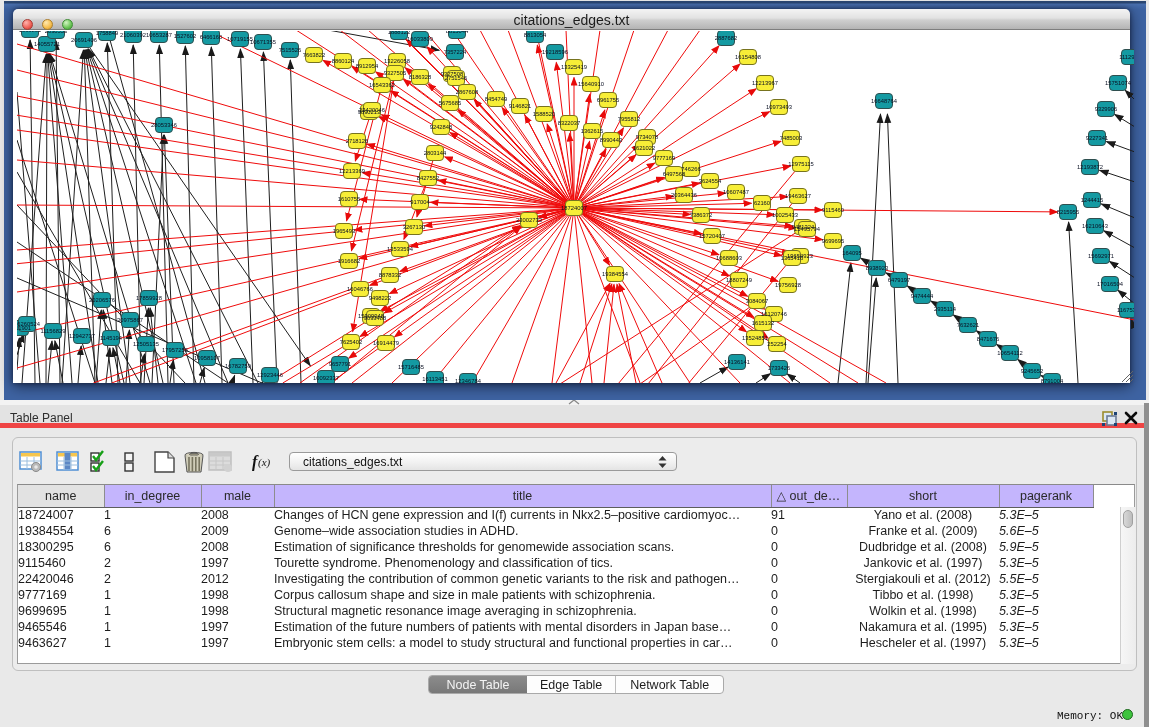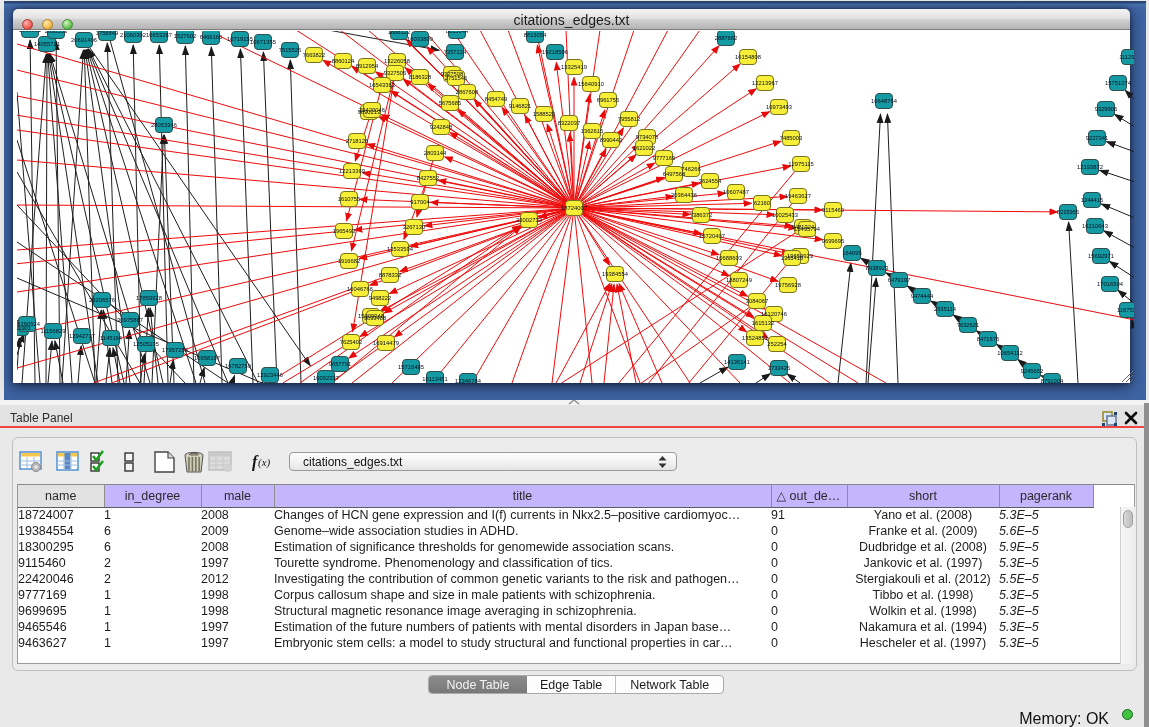--- a/index.html
+++ b/index.html
@@ -10,21 +10,21 @@
   border-radius:5px 5px 0 0; box-shadow:0 3px 14px rgba(0,0,10,0.6), 0 0 4px rgba(0,0,20,.45); }
 #titlebar { position:absolute; left:0; top:0; width:100%; height:21px; border-radius:5px 5px 0 0;
   background:linear-gradient(180deg,#f4f4f4 0%,#e2e2e2 45%,#cfcfcf 55%,#b4b4b4 100%);
   border-bottom:1px solid #7e7e7e; }
 #titlebar .t { position:absolute; left:0; right:0; top:3px; text-align:center;
   font-size:14px; color:#1c1c1c; }
 .light { position:absolute; top:10px; width:11px; height:11px; border-radius:50%; }
 #canvas { position:absolute; left:0; top:21px; width:1117px; height:353px; background:#fff; }
 #divider { position:absolute; left:0; top:400px; width:1149px; height:5px; background:#f3f3f3; }
 #tpbar { position:absolute; left:0; top:405px; width:1149px; height:23px; background:#e3e3e3;
-  border-bottom:2px solid #ef4444; }
+  border-bottom:5px solid #ef4444; }
 #tpbar .lbl { position:absolute; left:10px; top:6px; font-size:12px; color:#2e2e2e; }
 #tpmain { position:absolute; left:0; top:433px; width:1149px; height:294px; background:#e9e9e9; }
 #panel { position:absolute; left:12px; top:437px; width:1125px; height:234px;
   background:#ececec; border:1px solid #bfbfbf; border-radius:6px; }
 #combo { position:absolute; left:289px; top:452px; width:388px; height:19px;
   background:linear-gradient(180deg,#ffffff,#f0f0f0 60%,#e4e4e4); border:1px solid #9a9a9a;
   border-radius:4px; font-size:12px; color:#111; padding:2px 0 0 13px; }
 #tablewrap { position:absolute; left:17px; top:484px; width:1118px; height:180px; background:#fff;
   border:1px solid #9b9b9b; border-top:1px solid #8a8a8a; }
 table.data { border-collapse:collapse; table-layout:fixed; width:1075px; font-size:12.5px; color:#1d1d1d; }
@@ -39,21 +39,21 @@
   background:linear-gradient(90deg,#f6f6f6,#ededed); border-left:1px solid #cfcfcf; }
 #vthumb { position:absolute; left:2px; top:3px; width:10px; height:18px; border-radius:5px;
   background:linear-gradient(90deg,#d8d8d8,#bdbdbd); border:1px solid #a0a0a0; }
 #tabs { position:absolute; left:428px; top:675px; width:296px; height:19px; background:#fdfdfd;
   border:1px solid #a9a9a9; border-radius:4px; font-size:12.5px; color:#1d1d1d;
   display:flex; overflow:hidden; }
 #tabs div { text-align:center; padding-top:2px; height:100%; }
 #tabs .sel { background:linear-gradient(180deg,#8c8c8c,#787878); color:#f4f4f4; width:102px; }
 #tabs .n2 { width:93px; border-right:1px solid #bdbdbd; }
 #tabs .n3 { width:111px; }
-#mem { position:absolute; right:40px; top:710px; font-size:16px; color:#111; }
+#mem { position:absolute; right:26px; top:710px; font-size:11px; color:#111;font-family:Liberation Mono, monospace; }
 #memdot { position:absolute; right:16px; top:709px; width:11px; height:11px; border-radius:50%;
   background:#3ec43e; border:1px solid #1f661f; }
 #rstrip { position:absolute; left:1144px; top:403px; width:5px; height:324px; background:#8f8f8f; }
 </style></head>
 <body>
 <div id="desk"></div>
 <div id="win">
   <div id="titlebar">
     <div class="light" style="left:9px; background:radial-gradient(circle at 35% 30%,#ffb3ad,#ee5f55 60%,#c33b33); border:0.5px solid #a83b34;"></div>
     <div class="light" style="left:29px; background:radial-gradient(circle at 35% 30%,#ffe9b0,#f5bd4b 60%,#cf9235); border:0.5px solid #ad7f2c;"></div>
@@ -745,21 +745,21 @@
           <td class="c5">0</td>
           <td class="c6">Wolkin et al. (1998)</td>
           <td class="c7">5.3E–5</td>
         </tr>
 <tr>
           <td class="c1">9465546</td>
           <td class="c2">1</td>
           <td class="c3">1997</td>
           <td class="c4">Estimation of the future numbers of patients with mental disorders in Japan base…</td>
           <td class="c5">0</td>
-          <td class="c6">Nakamura et al. (1994)</td>
+          <td class="c6">Nakamura et al. (1995)</td>
           <td class="c7">5.3E–5</td>
         </tr>
 <tr>
           <td class="c1">9463627</td>
           <td class="c2">1</td>
           <td class="c3">1997</td>
           <td class="c4">Embryonic stem cells: a model to study structural and functional properties in car…</td>
           <td class="c5">0</td>
           <td class="c6">Hescheler et al. (1997)</td>
           <td class="c7">5.3E–5</td>

